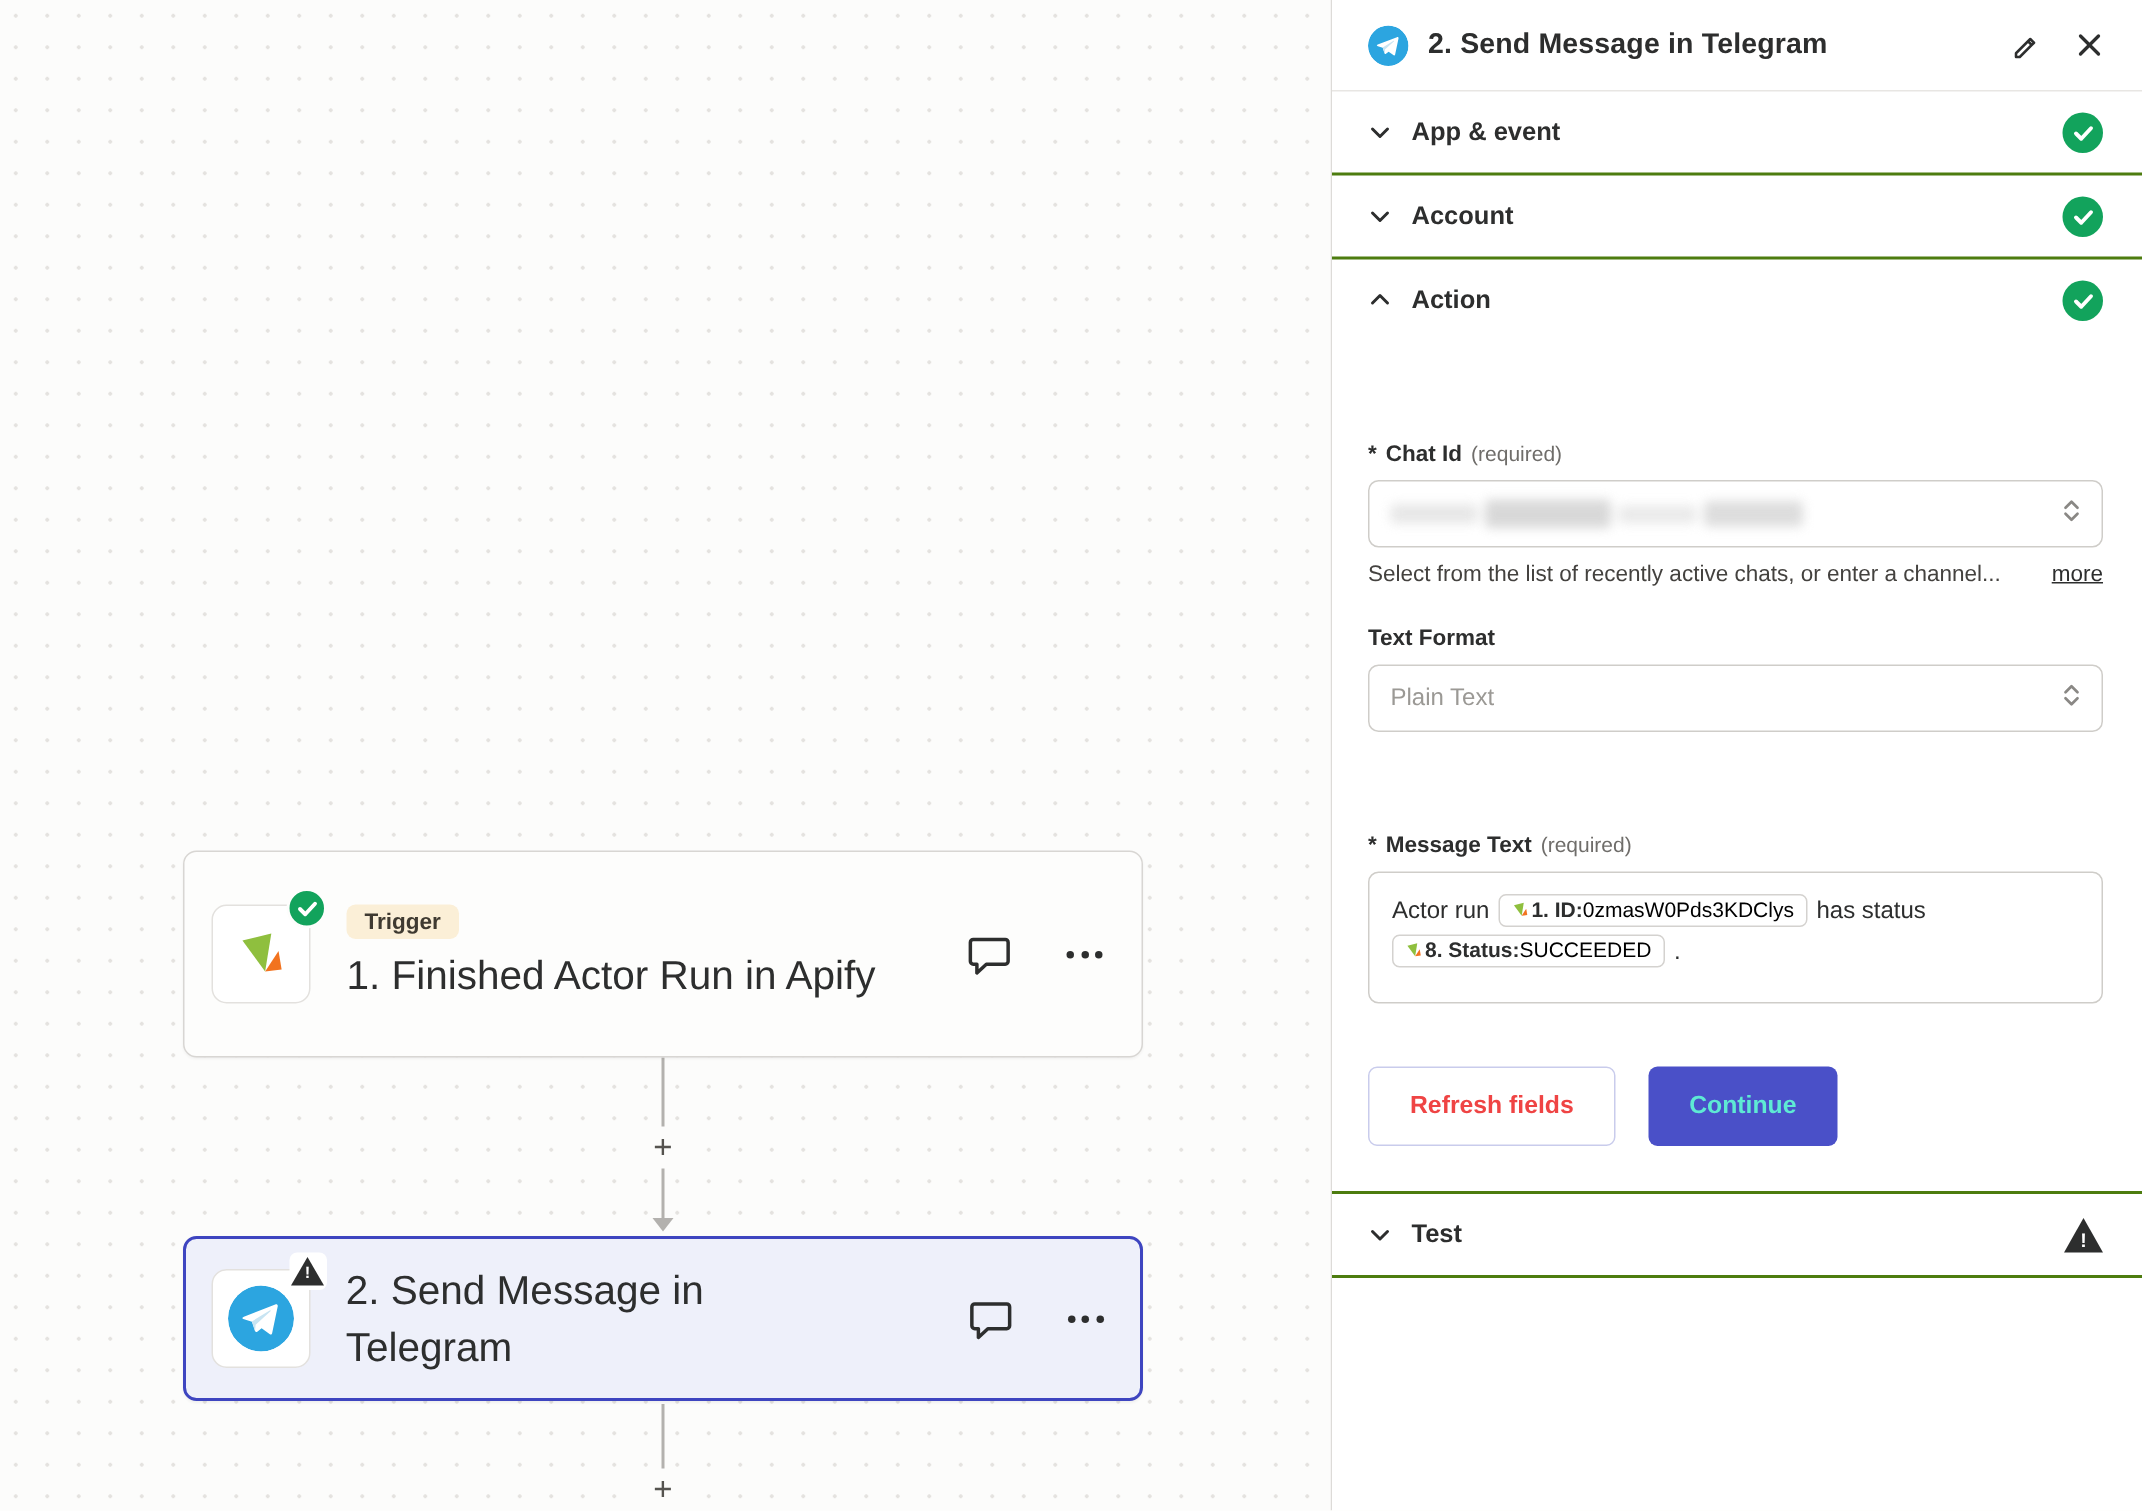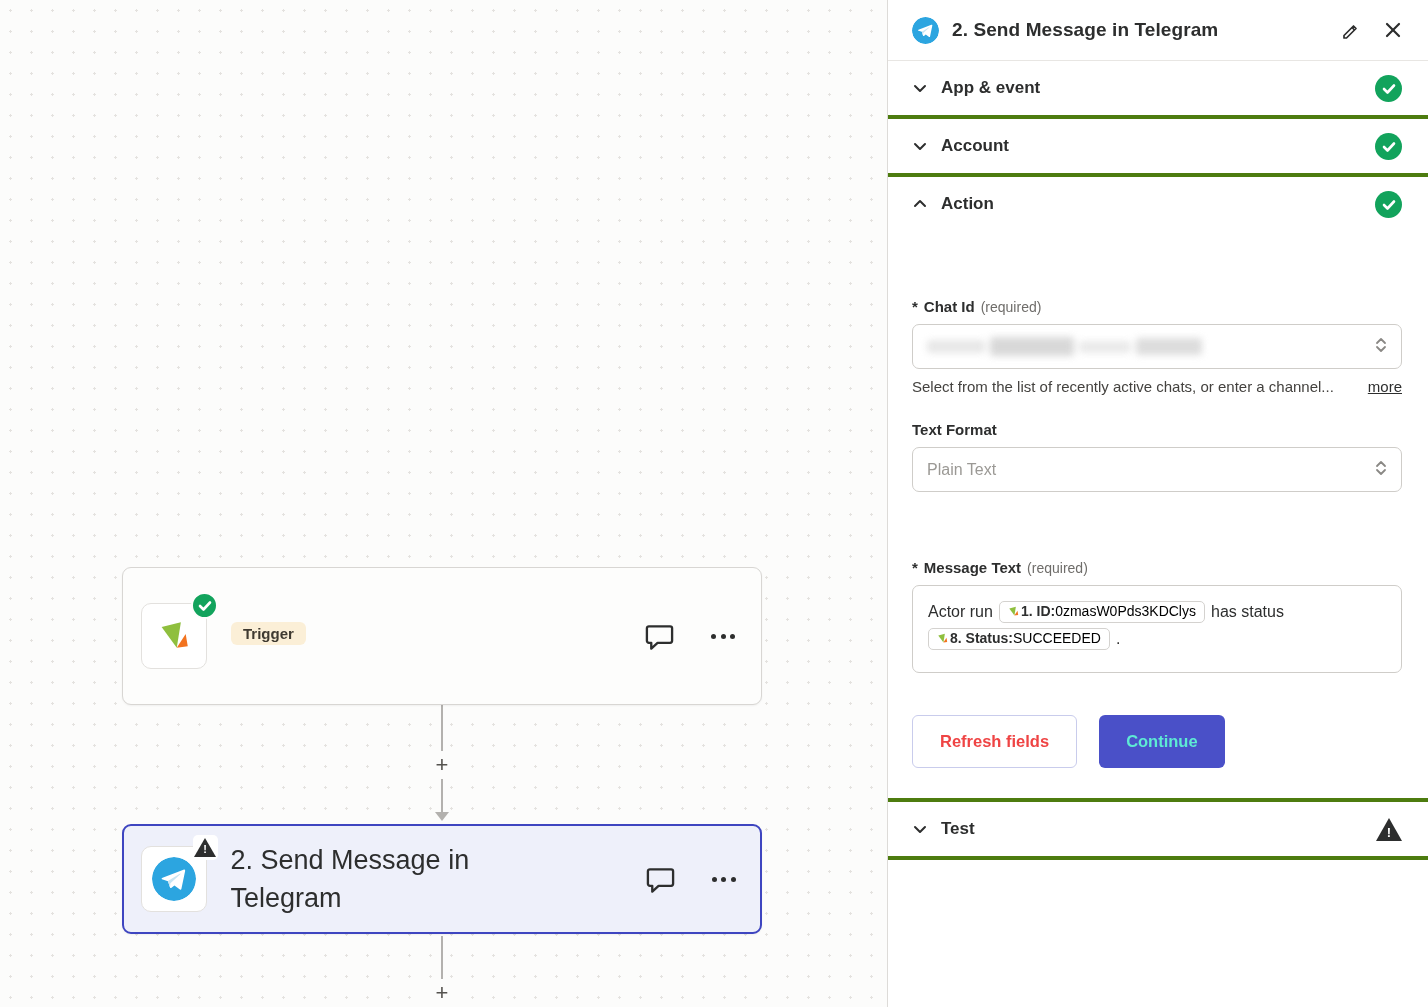--- a/index.html
+++ b/index.html
@@ -105,21 +105,21 @@
     display:flex; flex-direction:column;
   }
   .panel-header {
     flex:none; height:61px; display:flex; align-items:center;
     padding:0 26px 0 24px; border-bottom:1px solid #e8e6e3;
   }
   .panel-title { margin-left:13px; font-size:19px; font-weight:700; letter-spacing:.1px; }
   .hdr-actions { margin-left:auto; display:flex; align-items:center; gap:24px; }
   .icon-btn { display:flex; align-items:center; justify-content:center; cursor:pointer; background:none; border:none; padding:0; }
 
-  .section { border-bottom:4px solid #4d7c0f; }
+  .section { border-bottom:2px solid #4d7c0f; }
   .section-header {
     height:54px; display:flex; align-items:center;
     padding:0 26px 0 24px; cursor:pointer;
   }
   .section-label { margin-left:13px; font-size:17px; font-weight:700; }
   .section-status { margin-left:auto; display:flex; align-items:center; }
   .check-circle {
     width:27px; height:27px; border-radius:50%; background:#12a35c;
     display:flex; align-items:center; justify-content:center;
   }
@@ -233,20 +233,21 @@
           <use href="#def-apify"></use>
         </svg>
       <span class="badge-check">
         <svg width="17" height="17" viewBox="0 0 17 17">
             <use href="#def-check"></use>
           </svg>
       </span>
     </div>
     <div class="step-main">
       <span class="trigger-pill">Trigger</span>
+      <div class="step-title">1. Finished Actor Run in Apify</div>
     </div>
     <div class="step-actions">
       <span class="icon-btn">
         <svg width="31" height="31" viewBox="0 0 32 32">
             <use href="#def-comment"></use>
           </svg>
       </span>
       <span class="dots">
           <i></i>
           <i></i>

